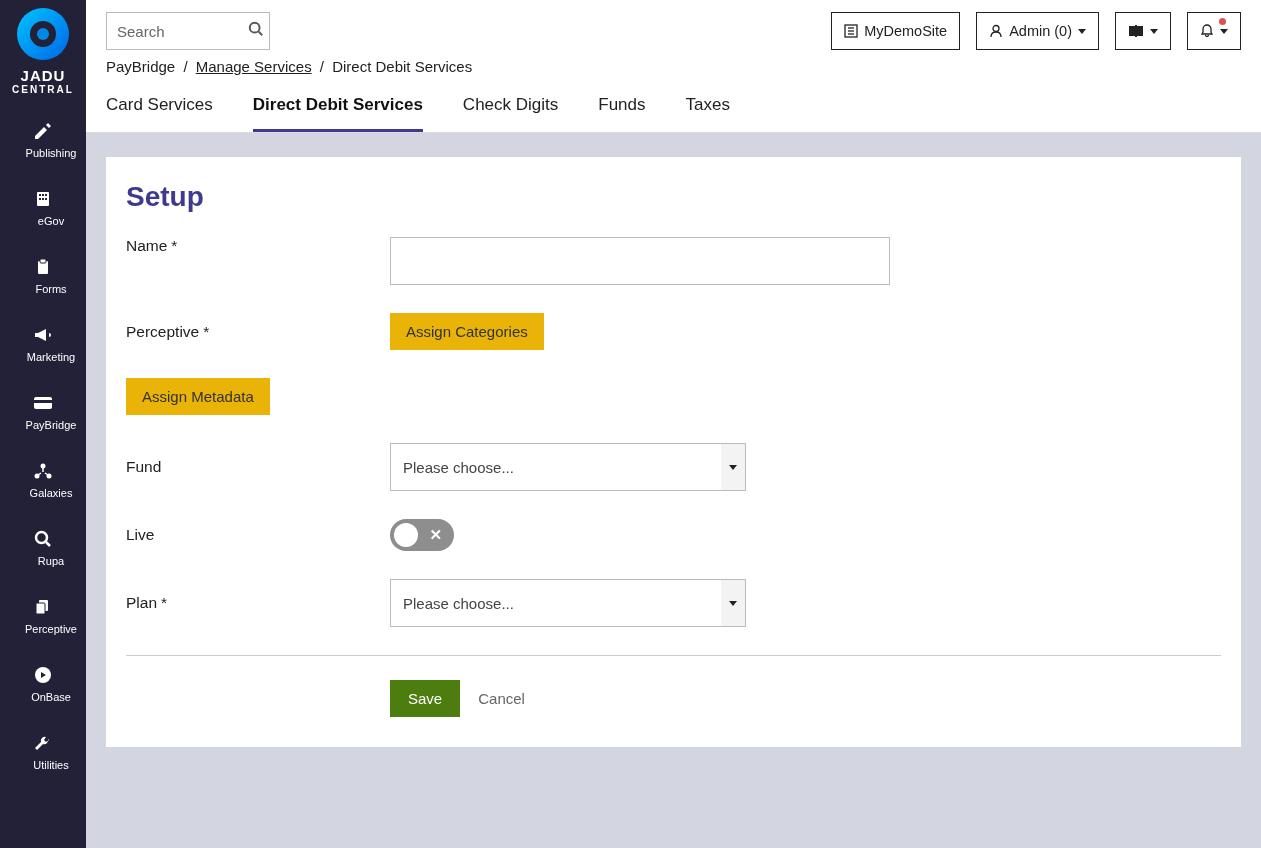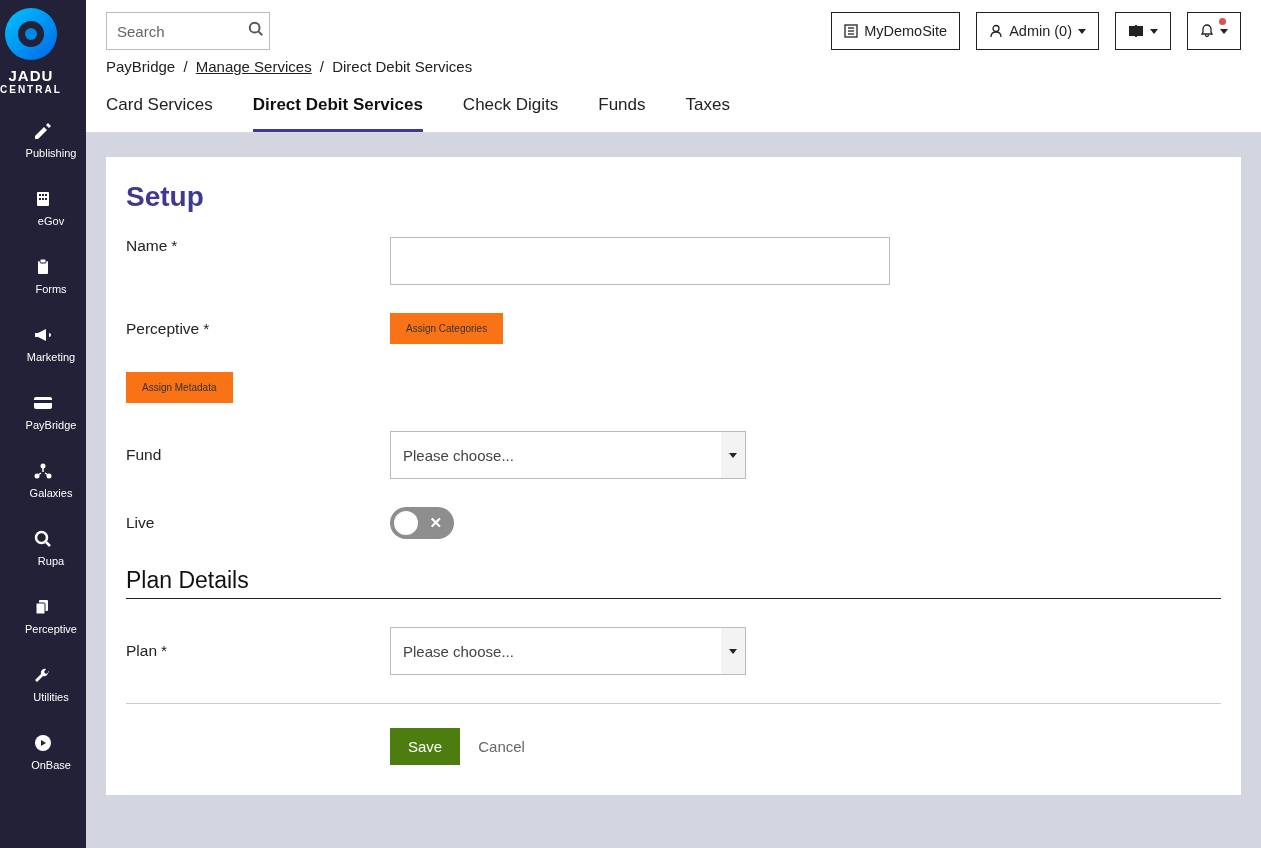--- a/index.html
+++ b/index.html
@@ -14,21 +14,21 @@
   display: flex;
 }
 
 
 .sidebar {
   width: 86px;
   background: #232138;
   color: #fff;
   display: flex;
   flex-direction: column;
-  align-items: flex-start;
+  align-items: center;
   padding-top: 6px;
   flex-shrink: 0;
   height: 848px;
 }
 .logo-wrap { padding: 0 0 10px 0; text-align: center; }
 .brand-text { margin-top: 2px; font-weight: 800; letter-spacing: 1px; font-size: 15px; }
 .brand-sub { font-size: 10px; letter-spacing: 2px; font-weight: 700; }
 .side-items { width: 100%; }
 .side-item {
   display: flex; flex-direction: column; align-items: center;
@@ -94,21 +94,21 @@
 .page-title { font-size: 28px; font-weight: 800; color: #3d3a8f; margin-bottom: 24px; font-family: Arial, sans-serif; }
 
 .form-row { display: flex; align-items: center; margin-bottom: 28px; }
 .form-row.top-align { align-items: flex-start; margin-top: 8px; }
 .form-label { width: 264px; font-size: 15.5px; color: #222; flex-shrink: 0; }
 .req { margin-left: 4px; }
 .text-input {
   width: 500px; height: 48px; border: 1px solid #bbb; padding: 8px 12px; font-size: 15px;
 }
 .assign-btn {
-  background: #f97316; border: none; padding: 10px 16px; font-size: 10px; color: #333;
+  background: #eab308; border: none; padding: 10px 16px; font-size: 15px; color: #333;
   cursor: pointer;
 }
 .select-wrap { position: relative; width: 356px; }
 .select-input {
   width: 100%; height: 48px; border: 1px solid #bbb; padding: 8px 12px; font-size: 15px;
   background: #fff; appearance: none; -webkit-appearance: none; cursor: pointer;
   color: #444;
 }
 .select-arrow-box {
   position: absolute; right: 1px; top: 1px; bottom: 1px; width: 24px;
@@ -239,33 +239,33 @@
         <svg width="18" height="18" viewBox="0 0 18 18" fill="#fff">
             <rect x="5" y="2" width="9" height="11" rx="1"></rect>
             <rect x="2" y="5" width="9" height="11" rx="1" fill="#fff" stroke="#232138" stroke-width="1"></rect>
           </svg>
       </span>
       <span class="label">Perceptive</span>
     </div>
     <div class="side-item">
       <span class="icon">
         <svg width="18" height="18" viewBox="0 0 18 18" fill="#fff">
-            <path d="M14 5a4 4 0 01-5 5l-6 6-2-2 6-6a4 4 0 015-5l-2 3 2 2 3-2z"></path>
-          </svg>
-      </span>
-      <span class="label">Utilities</span>
-    </div>
-    <div class="side-item">
-      <span class="icon">
-        <svg width="18" height="18" viewBox="0 0 18 18" fill="#fff">
             <circle cx="9" cy="9" r="8"></circle>
             <path d="M7 6l5 3-5 3V6z" fill="#232138"></path>
           </svg>
       </span>
       <span class="label">OnBase</span>
+    </div>
+    <div class="side-item">
+      <span class="icon">
+        <svg width="18" height="18" viewBox="0 0 18 18" fill="#fff">
+            <path d="M14 5a4 4 0 01-5 5l-6 6-2-2 6-6a4 4 0 015-5l-2 3 2 2 3-2z"></path>
+          </svg>
+      </span>
+      <span class="label">Utilities</span>
     </div>
   </div>
 </nav>
 
 <div class="main">
 
   <div class="topbar">
     <div class="search-wrap">
       <input class="search-input" type="text" placeholder="Search" style="">
       <button class="search-icon-btn">
@@ -361,21 +361,20 @@
       </div>
 
       <div class="form-row">
         <label class="form-label">Live</label>
         <div class="toggle">
           <span class="knob"></span>
           <span class="x">✕</span>
         </div>
       </div>
 
-      <h2 class="section-h">Plan Details</h2>
 
       <div class="form-row">
         <label class="form-label">
           <span>Plan</span><span class="req">*</span>
         </label>
         <div class="select-wrap">
           <select class="select-input">
             <option>Please choose...</option>
           </select>
           <span class="select-arrow-box">

